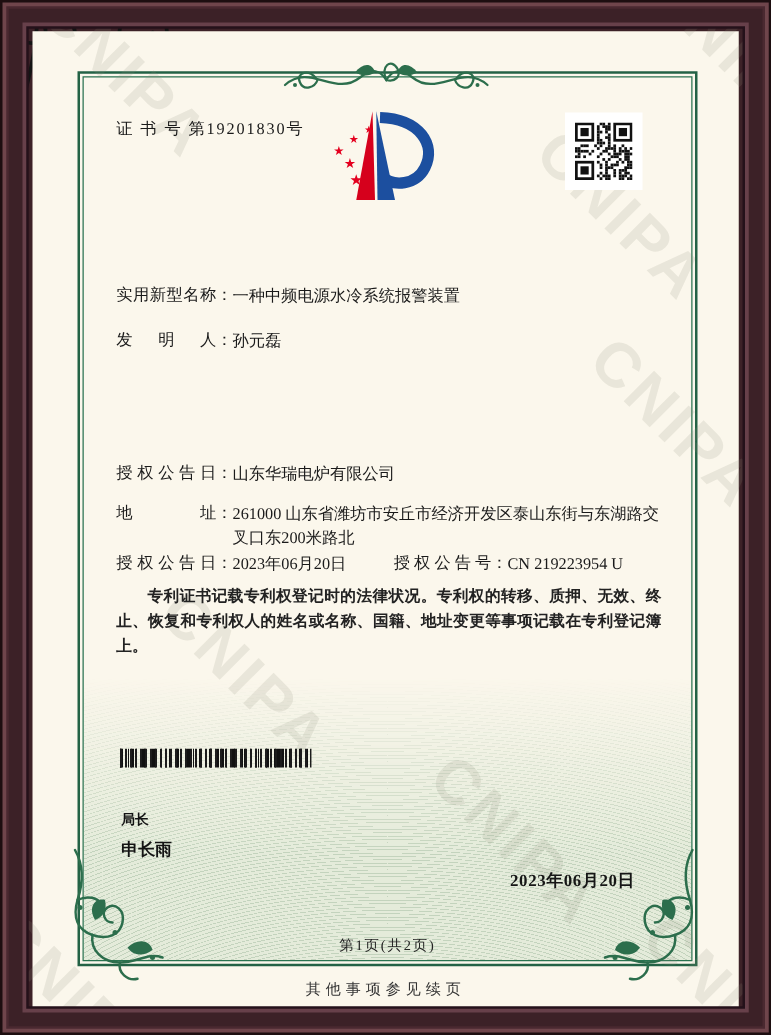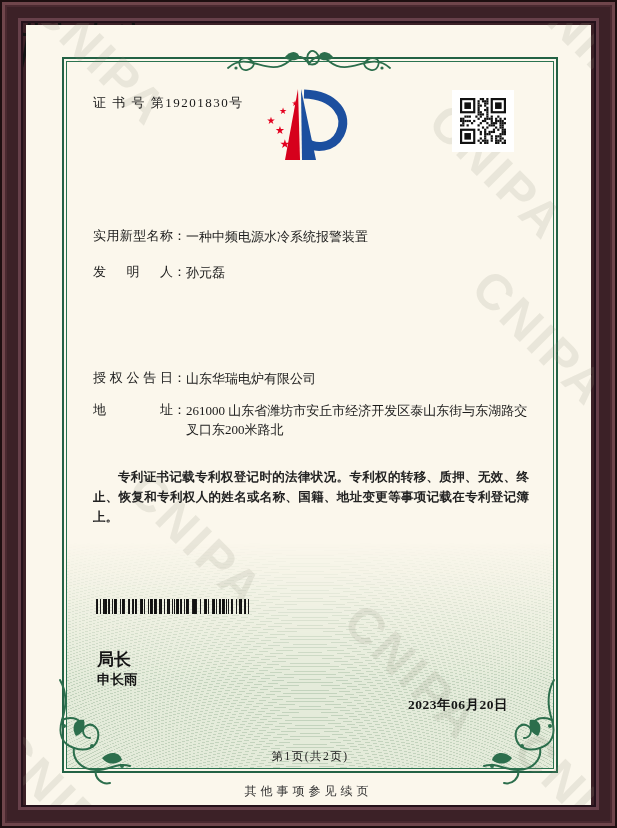--- a/index.html
+++ b/index.html
@@ -55,21 +55,21 @@
       font-weight:bold;text-align:justify;color:#222;}
   #body-text p{margin:0 0 3px 0;text-indent:2em;}
 
   
   #barcode{left:96px;top:599px;width:153px;height:15px;
       background-image:
         repeating-linear-gradient(90deg,#1c1c1c 0 1.5px,rgba(0,0,0,0) 1.5px 4px),
         repeating-linear-gradient(90deg,#111 0 2px,rgba(0,0,0,0) 2px 9px),
         repeating-linear-gradient(90deg,#111 0 1px,rgba(0,0,0,0) 1px 6.5px);}
 
-  #director-title{left:97px;top:648px;font-size:17px;font-weight:bold;
+  #director-title{left:97px;top:648px;font-size:11px;font-weight:bold;
       font-family:"Liberation Sans",sans-serif;color:#141414;}
   #director-name{left:97px;top:671px;font-size:13.5px;font-weight:bold;
       font-family:Liberation Serif, serif;color:#141414;}
   #signature{left:183px;top:620px;z-index:3;}
   #issue-date{left:408px;top:696px;font-size:13.5px;font-weight:bold;letter-spacing:.5px;color:#161616;}
   #page-info{left:62px;width:496px;top:749px;text-align:center;font-size:11.5px;letter-spacing:1.5px;color:#222;}
   #cont-note{left:0;right:0;top:783px;text-align:center;font-size:12px;letter-spacing:4px;color:#333;}
 
   #logo{position:absolute;left:252px;top:86px;z-index:3;}
   #qr-wrap{position:absolute;left:452px;top:90px;width:62px;height:62px;background:#fff;z-index:3;}
@@ -317,20 +317,26 @@
   </div>
   <div class="frow" style="top:227px">
     <span class="flabel">实用新型名称</span><span class="fcolon">：</span><span class="fvalue">一种中频电源水冷系统报警装置</span>
   </div>
   <div class="frow" style="top:369px">
     <span class="flabel">授权公告日</span><span class="fcolon">：</span><span class="fvalue">山东华瑞电炉有限公司</span>
   </div>
   <div class="frow" style="top:401px">
     <span class="flabel">地址</span><span class="fcolon">：</span><span class="fvalue" style="width:352px">261000 山东省潍坊市安丘市经济开发区泰山东街与东湖路交叉口东200米路北</span>
   </div>
+  <div class="frow" style="top:441px">
+    <span class="flabel">授权公告日</span><span class="fcolon">：</span><span class="fvalue">2023年06月20日</span>
+    <span class="gpair2">
+      <span class="flabel">授权公告号</span><span class="fcolon">：</span><span class="fvalue">CN 219223954 U</span>
+    </span>
+  </div>
 
   
   <div id="body-text" class="content">
     <p>专利证书记载专利权登记时的法律状况。专利权的转移、质押、无效、终止、恢复和专利权人的姓名或名称、国籍、地址变更等事项记载在专利登记簿上。</p>
   </div>
 
   
   <div id="barcode" class="content"></div>
 
   

